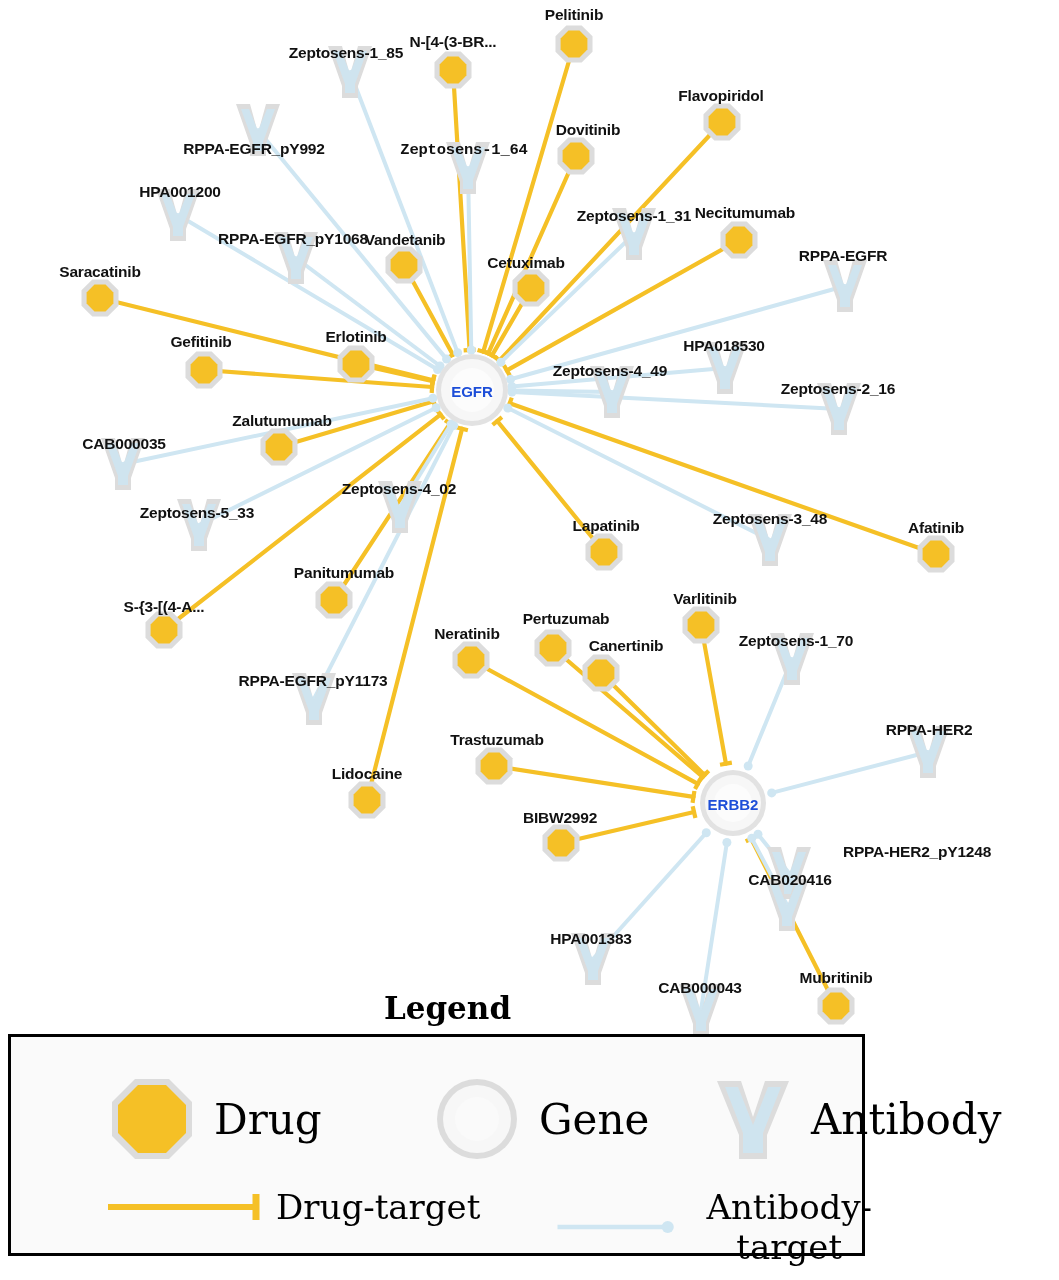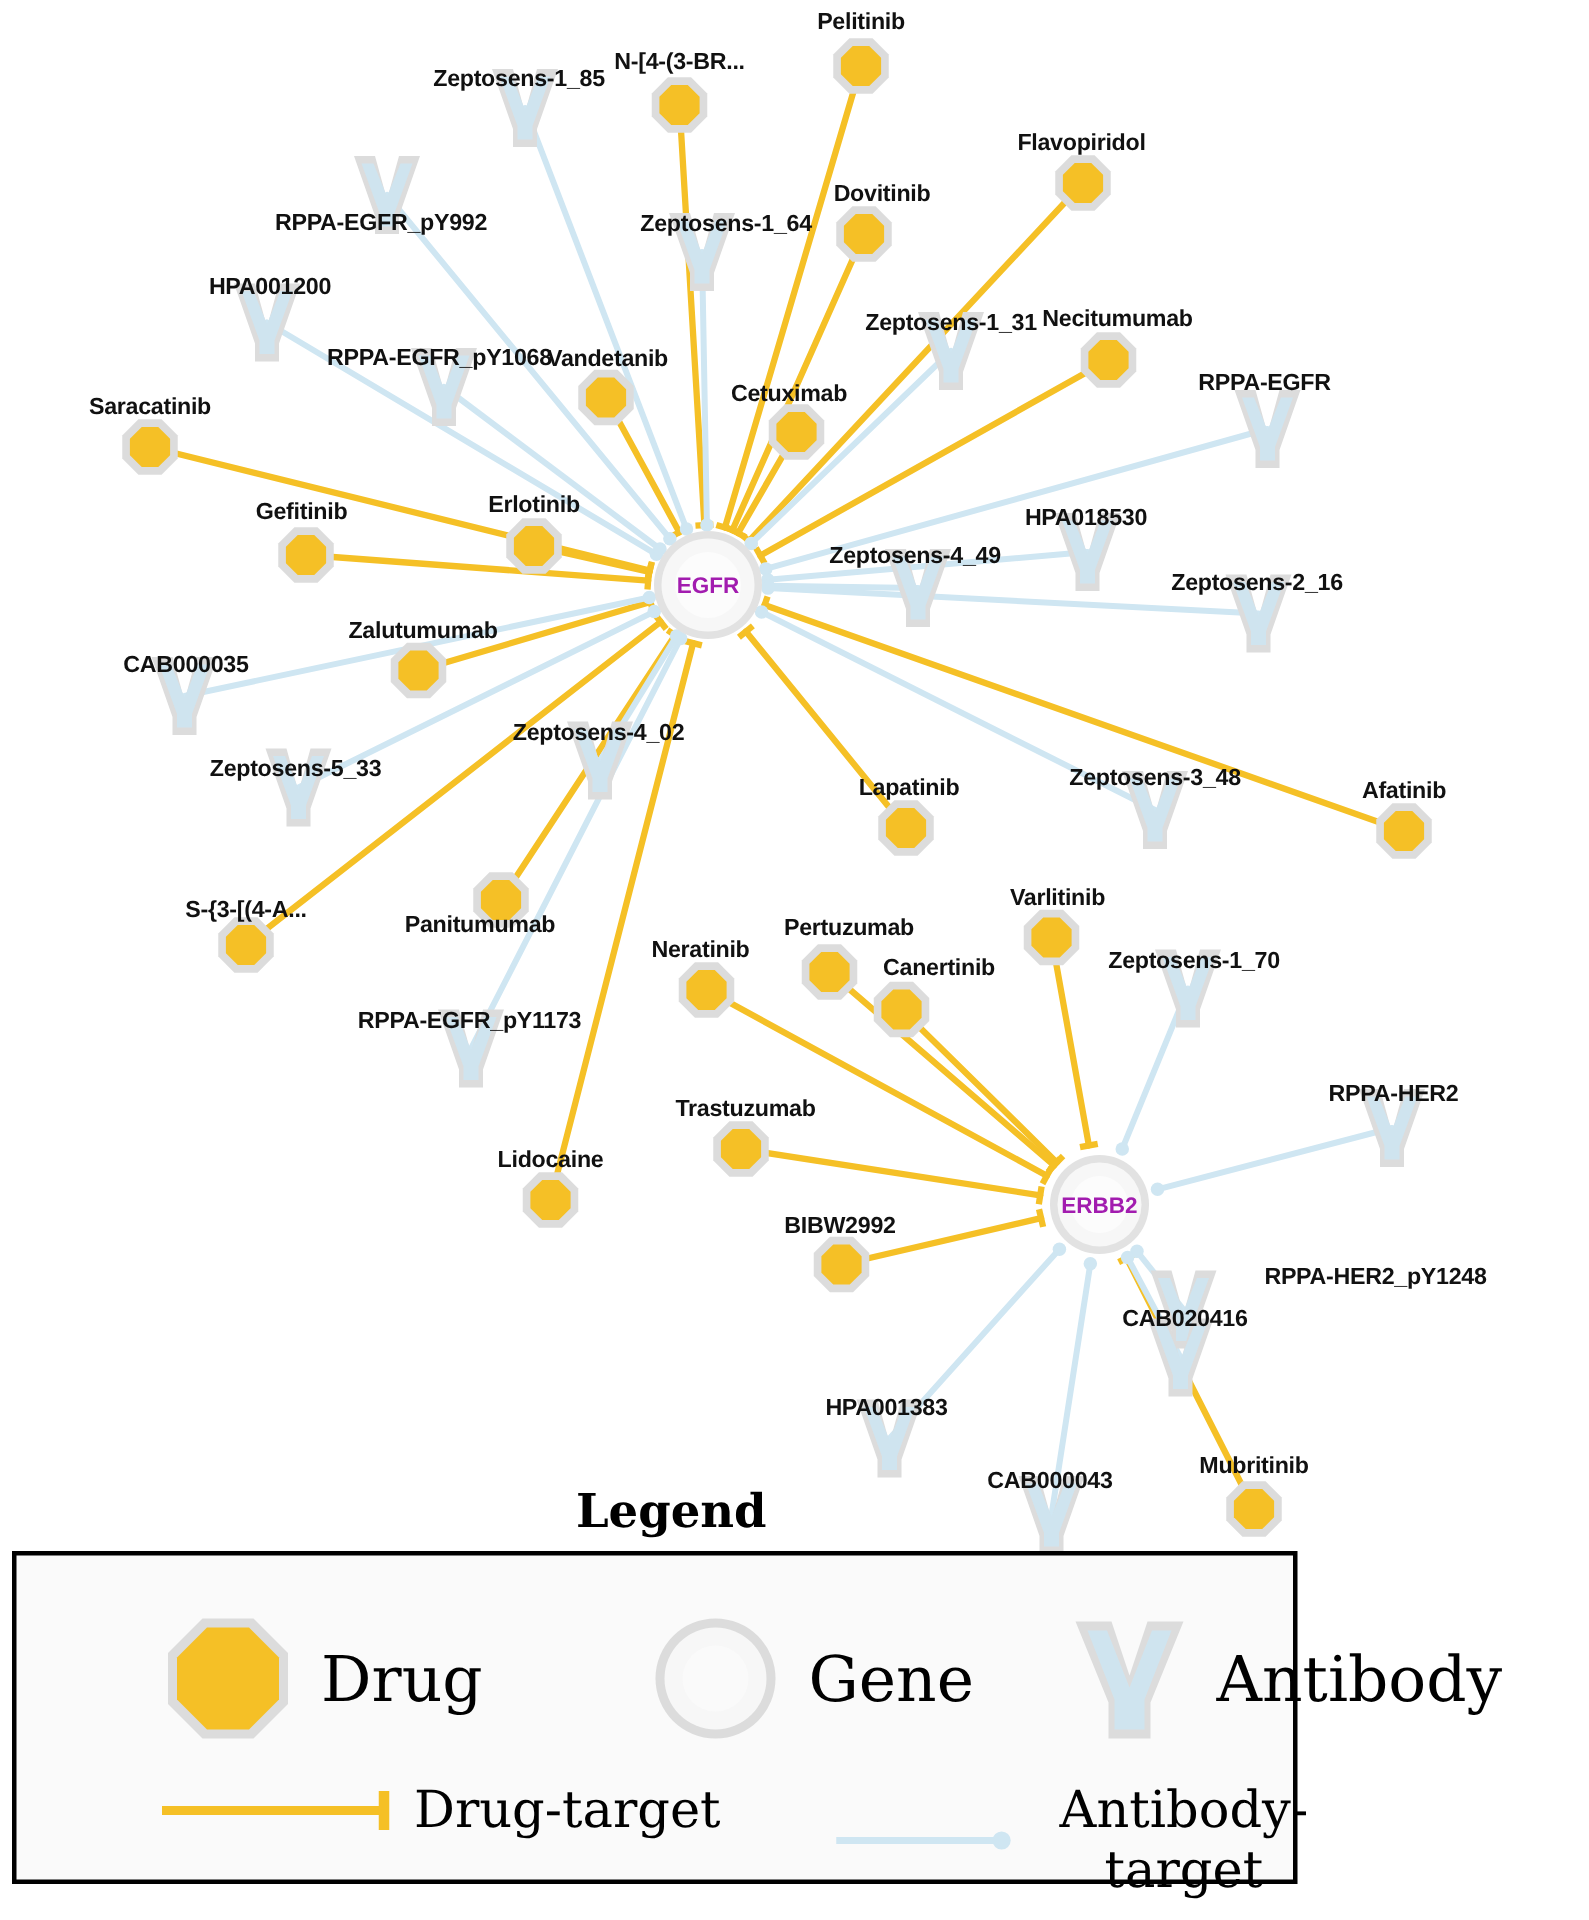--- a/index.html
+++ b/index.html
@@ -30,21 +30,21 @@
     font-weight: bold;
     color: #111111;
     white-space: nowrap;
     transform: translate(-50%, -50%);
     letter-spacing: -0.2px;
   }
   .gene-label {
     position: absolute;
     font-size: 15px;
     font-weight: bold;
-    color: #a21caf;
+    color: #1d4ed8;
     white-space: nowrap;
     transform: translate(-50%, -50%);
   }
   #legend-wrap {
     position: absolute;
     left: 0;
     top: 990px;
     width: 873px;
     text-align: center;
   }
@@ -301,33 +301,33 @@
       <div class="node-label" style="left: 576px; top: 130px; padding-left: 24px;">Dovitinib</div>
       <div class="node-label" style="left: 745px; top: 213px;">Necitumumab</div>
       <div class="node-label" style="left: 405px; top: 240px;">Vandetanib</div>
       <div class="node-label" style="left: 526px; top: 263px;">Cetuximab</div>
       <div class="node-label" style="left: 100px; top: 272px;">Saracatinib</div>
       <div class="node-label" style="left: 356px; top: 337px;">Erlotinib</div>
       <div class="node-label" style="left: 201px; top: 342px;">Gefitinib</div>
       <div class="node-label" style="left: 282px; top: 421px;">Zalutumumab</div>
       <div class="node-label" style="left: 606px; top: 526px;">Lapatinib</div>
       <div class="node-label" style="left: 936px; top: 528px;">Afatinib</div>
-      <div class="node-label" style="left: 320px; top: 573px; margin-top: 44px;">Panitumumab</div>
+      <div class="node-label" style="left: 344px; top: 573px;">Panitumumab</div>
       <div class="node-label" style="left: 164px; top: 607px;">S-{3-[(4-A...</div>
       <div class="node-label" style="left: 705px; top: 599px;">Varlitinib</div>
       <div class="node-label" style="left: 467px; top: 634px;">Neratinib</div>
       <div class="node-label" style="left: 556px; top: 619px; padding-left: 20px;">Pertuzumab</div>
       <div class="node-label" style="left: 626px; top: 646px;">Canertinib</div>
       <div class="node-label" style="left: 497px; top: 740px;">Trastuzumab</div>
       <div class="node-label" style="left: 367px; top: 774px;">Lidocaine</div>
       <div class="node-label" style="left: 560px; top: 818px;">BIBW2992</div>
       <div class="node-label" style="left: 836px; top: 978px;">Mubritinib</div>
       <div class="node-label" style="left: 346px; top: 53px;">Zeptosens-1_85</div>
       <div class="node-label" style="left: 254px; top: 110px; margin-top: 39px;">RPPA-EGFR_pY992</div>
-      <div class="node-label" style="left: 484px; top: 150px;">Zeptosens-1_64</div>
+      <div class="node-label" style="left: 464px; top: 150px; font-family: Liberation Mono, monospace;">Zeptosens-1_64</div>
       <div class="node-label" style="left: 180px; top: 192px;">HPA001200</div>
       <div class="node-label" style="left: 634px; top: 216px;">Zeptosens-1_31</div>
       <div class="node-label" style="left: 293px; top: 239px;">RPPA-EGFR_pY1068</div>
       <div class="node-label" style="left: 843px; top: 256px;">RPPA-EGFR</div>
       <div class="node-label" style="left: 724px; top: 346px;">HPA018530</div>
       <div class="node-label" style="left: 610px; top: 371px;">Zeptosens-4_49</div>
       <div class="node-label" style="left: 838px; top: 389px;">Zeptosens-2_16</div>
       <div class="node-label" style="left: 124px; top: 444px;">CAB000035</div>
       <div class="node-label" style="left: 399px; top: 489px;">Zeptosens-4_02</div>
       <div class="node-label" style="left: 197px; top: 513px;">Zeptosens-5_33</div>

